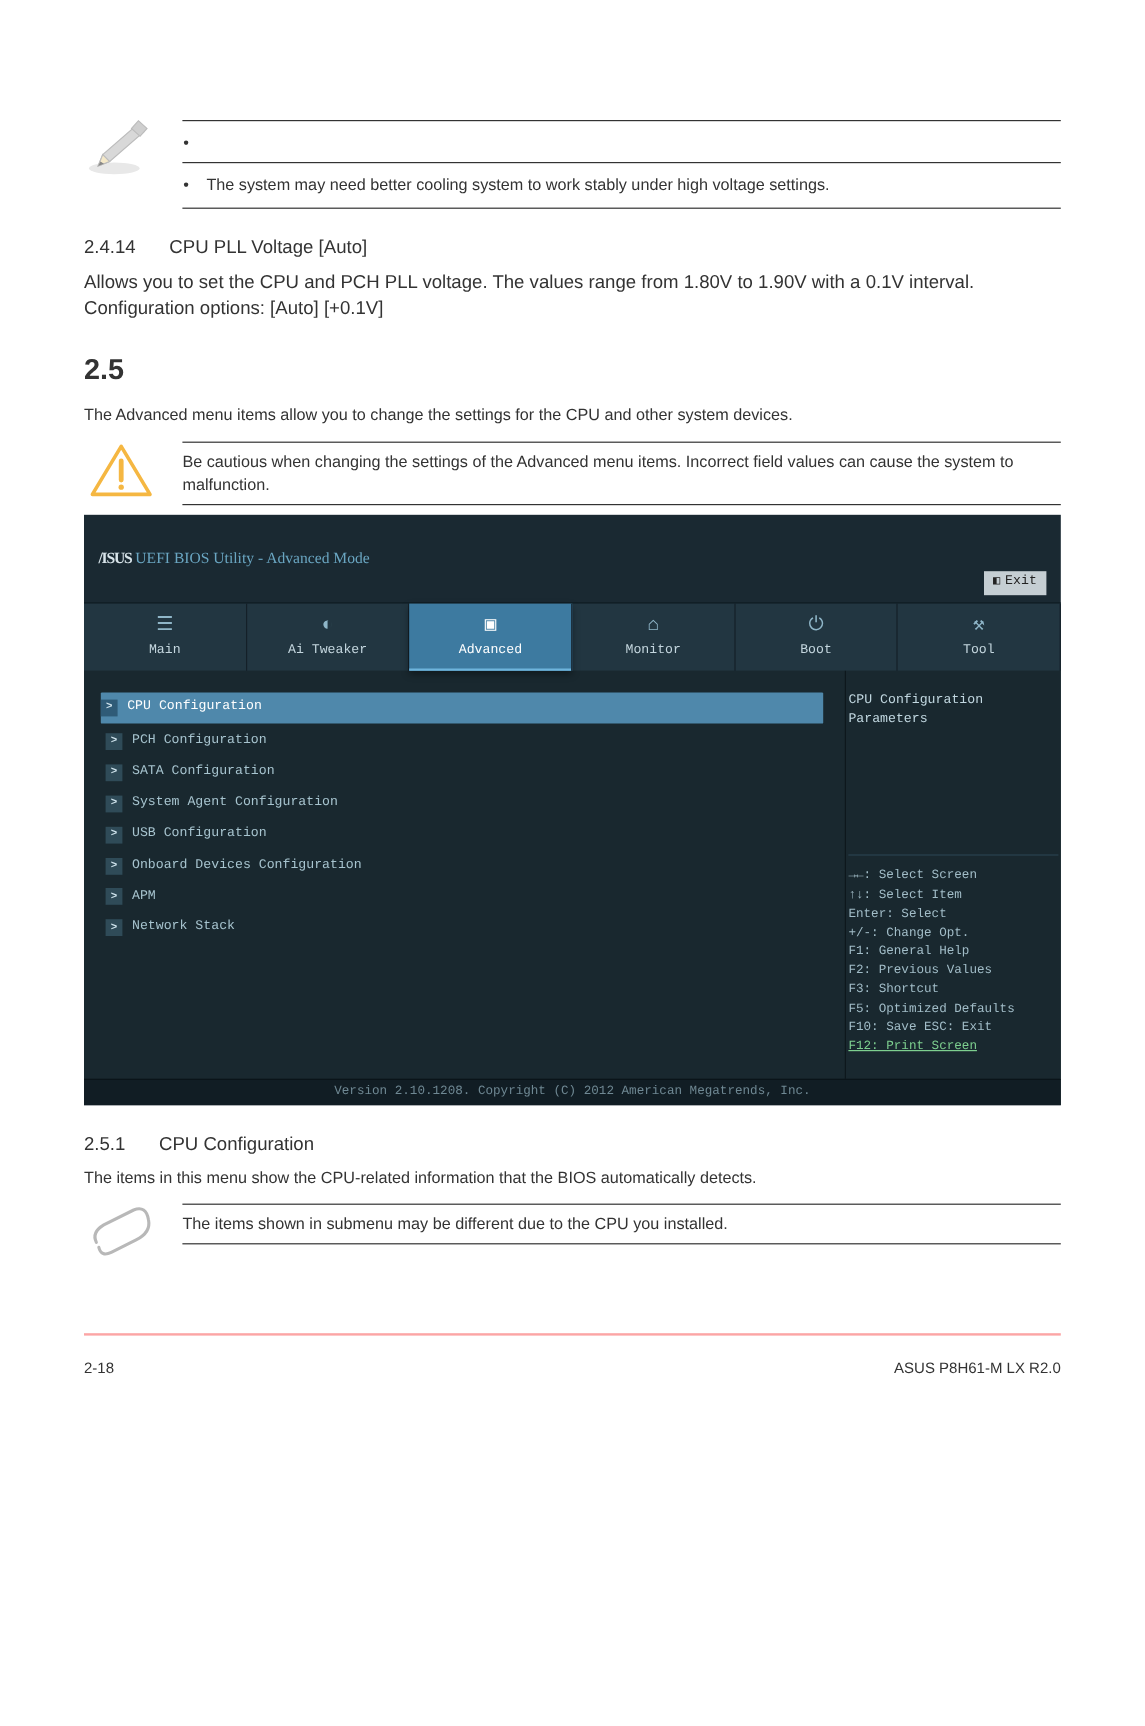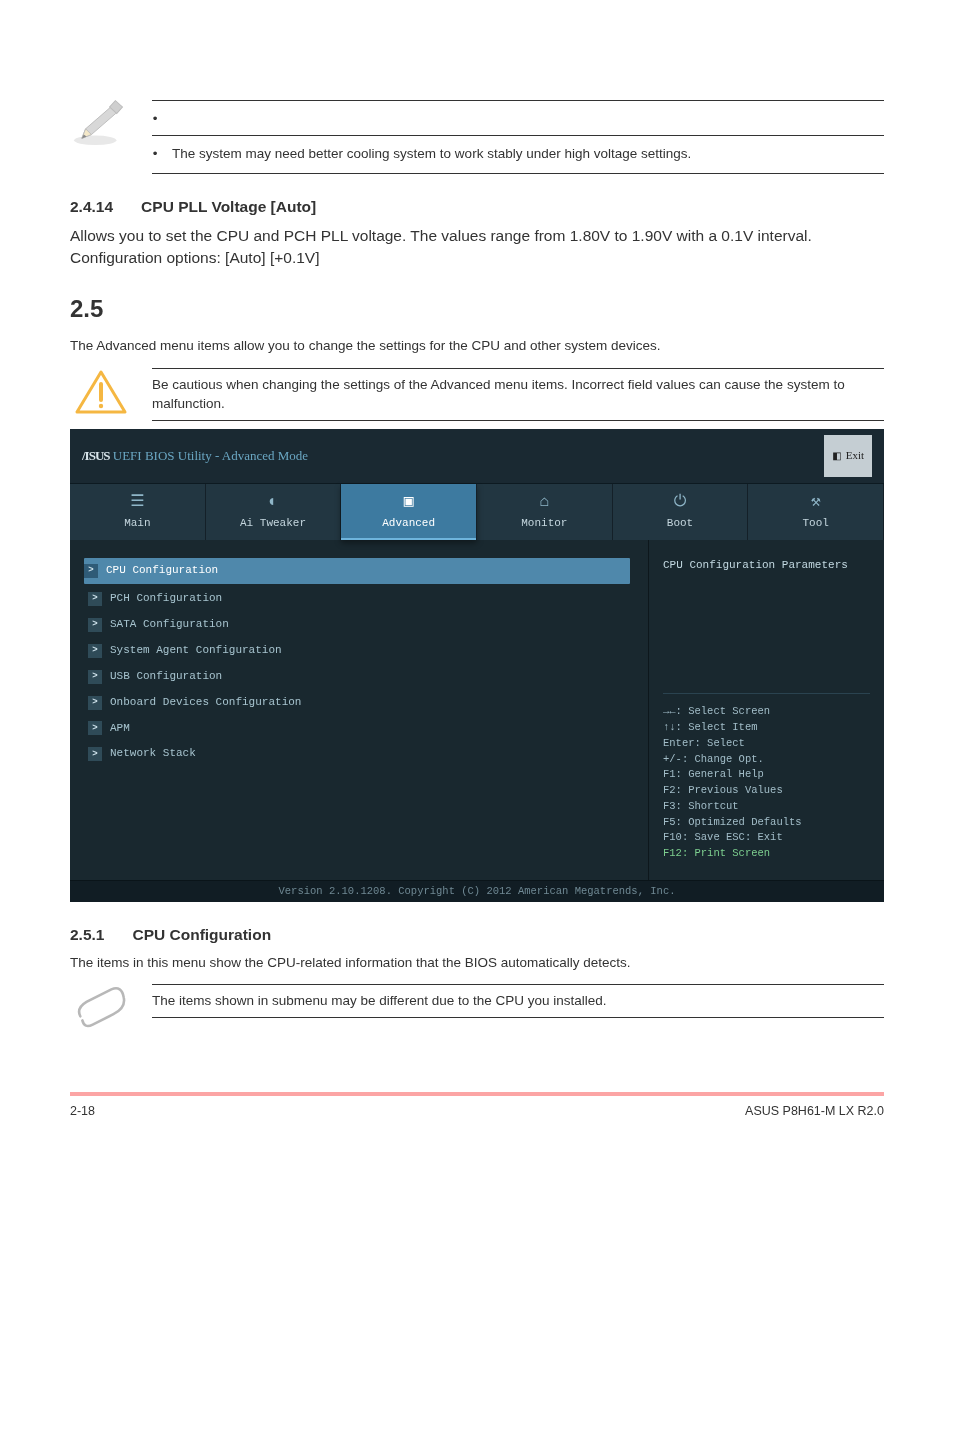--- a/index.html
+++ b/index.html
@@ -17,21 +17,21 @@
   .note-row { display: flex; align-items: flex-start; gap: 20px; margin-bottom: 8px; }
   .note-icon { width: 62px; flex-shrink: 0; display: flex; justify-content: center; }
   .note-icon svg { width: 58px; height: 48px; }
   .note-body { flex: 1; border-top: 1px solid #333; border-bottom: 1px solid #333; padding: 6px 0; }
   .note-body ul { list-style: none; }
   .note-body li { display: flex; align-items: flex-start; gap: 14px; padding: 2px 0 10px 0; }
   .note-body li:last-child { padding-bottom: 4px; }
   .note-body .bullet { flex-shrink: 0; width: 6px; text-align: center; }
   .note-body hr { border: none; border-top: 1px solid #333; margin: 2px 0 6px 0; }
 
-  h3.subsection { font-size: 15.5px; font-weight: bold; margin: 22px 0 6px 0; display: flex; gap: 28px; align-items: center; }
+  h3.subsection { font-size: 15.5px; font-weight: normal; margin: 22px 0 6px 0; display: flex; gap: 28px; align-items: center; }
   h2.section { font-size: 24px; font-weight: bold; margin: 22px 0 10px 0; display: flex; gap: 42px; }
   p.body { margin: 4px 0 12px 0; }
   p.body-lg { font-size: 15.5px; margin: 4px 0 18px 0; }
 
   
   .bios {
     width: 100%;
     background: #1a2932;
     color: #bcd0d8;
     font-family: "Courier New", monospace;
@@ -39,68 +39,68 @@
     margin: 8px 0 18px 0;
   }
   .bios-top {
     display: flex; justify-content: space-between; align-items: center;
     padding: 6px 12px;
     border-bottom: 1px solid #0d1a21;
   }
   .bios-title { font-family: Liberation Serif, serif; font-size: 13px; color: #6aa6c2; }
   .bios-title b { color: #d8e4ea; letter-spacing: -1px; }
   .bios-exit {
-    background: #c5ced3; color: #222; font-family: Liberation Serif, serif;
-    padding: 13px 8px; font-size: 11px; display: inline-flex; align-items: center; gap: 4px;
+    background: #c5ced3; color: #222; font-family: Liberation Mono, monospace;
+    padding: 2px 8px; font-size: 11px; display: inline-flex; align-items: center; gap: 4px; margin-top: 41px;
   }
   .bios-exit::before { content: "◧"; font-size: 10px; }
 
   .bios-tabs { display: flex; background: #223641; }
   .bios-tab {
     flex: 1; text-align: center; padding: 10px 0 8px 0;
     color: #c4d6de; font-size: 11px;
     border-right: 1px solid #142028;
     display: flex; flex-direction: column; align-items: center; gap: 6px;
   }
   .bios-tab.active { background: #3d7aa0; color: #fff; box-shadow: 0 -2px 0 #6eb4dc inset, 0 3px 6px rgba(0,0,0,.4); }
   .bios-tab-icon { font-size: 16px; line-height: 1; color: #8fb6c8; }
   .bios-tab.active .bios-tab-icon { color: #fff; }
 
   .bios-main { display: flex; min-height: 340px; background: #19282f; }
   .bios-left { flex: 1; padding: 18px 18px; }
-  .bios-right { width: 236px; border-left: 1px solid #0d171c; padding: 18px 14px; display: flex; flex-direction: column; gap: 40px; }
+  .bios-right { width: 180px; border-left: 1px solid #0d171c; padding: 18px 2px; display: flex; flex-direction: column; gap: 40px; }
 
   .bios-item {
     display: flex; align-items: center; gap: 8px;
     padding: 5px 0; color: #a7c4cf;
     font-size: 11px;
   }
   .bios-item.highlight { background: #4f88ab; color: #fff; padding-left: 0; margin-left: -4px; padding-right: 4px; border-radius: 1px; }
   .bios-item .chev {
     background: #2f4b58; color: #cfe3ec; width: 14px; height: 14px;
     display: inline-flex; align-items: center; justify-content: center;
     font-size: 9px; flex-shrink: 0; font-weight: bold;
   }
   .bios-item.highlight .chev { background: #2f5b77; }
   .bios-item.highlight + .bios-item { margin-top: 2px; }
 
   .bios-help-title { color: #c2d8e1; margin-bottom: 6px; }
   .bios-help-divider { border-top: 1px solid #2a4350; margin-top: auto; padding-top: 10px; }
   .bios-keys { color: #a2bdc8; font-size: 10.5px; line-height: 1.5; }
-  .bios-keys .green { color: #7dcf8f; }
+  .bios-keys .green { color: #7dcf8f; text-decoration: underline; }
 
   .bios-footer {
     background: #111d24; text-align: center; padding: 3px 12px; color: #6f8893; font-size: 10.5px;
     border-top: 1px solid #0a1419;
   }
 
   
   .page-footer {
-    border-top: 4px solid #fca5a5;
-    margin-top: 60px; padding-top: 6px;
+    border-top: 2px solid #fca5a5;
+    margin-top: 60px; padding-top: 18px;
     display: flex; justify-content: space-between;
     font-size: 12.5px;
   }
 </style>
 </head>
 <body>
 
 <div class="note-row">
   <div class="note-icon">
     <svg viewBox="0 0 60 50">

